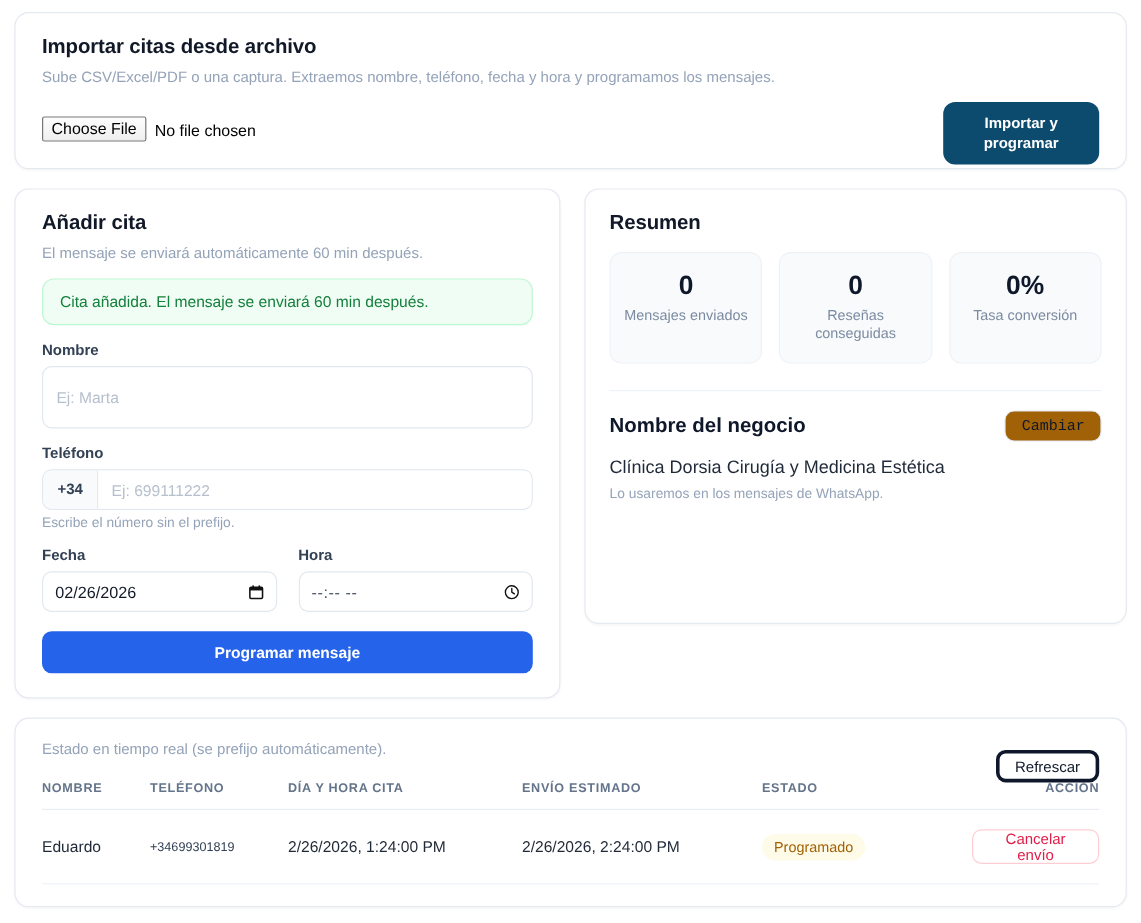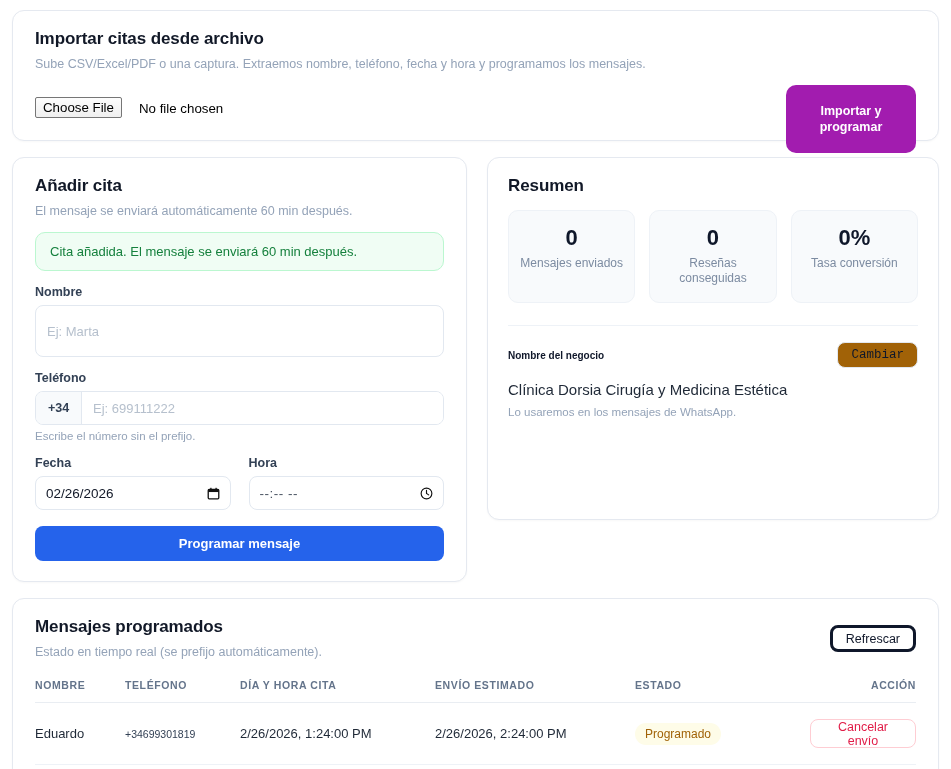--- a/index.html
+++ b/index.html
@@ -43,25 +43,25 @@
   .file-btn {
     border: 1px solid #767676;
     background: #efefef;
     background: linear-gradient(#fdfdfd,#efefef);
     color: #000;
     padding: 1px 7px;
     font-size: 13.3px;
     line-height: 17px;
     border-radius: 2px;
   }
-  .file-name { margin-left: 17px; font-size: 13.3px; color: #000; line-height: 19px; }
+  .file-name { margin-left: 7px; font-size: 13.3px; color: #000; line-height: 19px; }
   .import-btn {
     position: absolute; right: 22px; top: 74px;
-    width: 130px; height: 68px;
-    background: #a21caf;
+    width: 130px; height: 52px;
+    background: #0c4a6e;
     border: none; border-radius: 10px;
     color: #fff; font-size: 12.5px; font-weight: bold;
     font-family: "Liberation Sans", sans-serif;
     line-height: 16px; cursor: pointer;
     display: flex; align-items: center; justify-content: center;
     text-align: center; padding: 0 8px;
   }
 
   
   .mid-row { display: flex; gap: 20px; align-items: flex-start; }
@@ -138,21 +138,21 @@
     border: 1px solid #eef2f7; border-radius: 10px;
     padding: 16px 6px 16px 6px;
     display: flex; flex-direction: column; align-items: center; gap: 7px;
     min-height: 93px;
   }
   .stat-value { font-size: 22px; font-weight: bold; color: #0f172a; line-height: 1; }
   .stat-label { font-size: 12px; color: #7c8ba1; text-align: center; line-height: 15px; }
 
   .divider { height: 1px; background: #eef2f7; margin: 22px 0 0 0; }
   .biz-head { display: flex; align-items: center; justify-content: space-between; margin-top: 16px; }
-  .biz-title { font-size: 10px; font-weight: bold; color: #0f172a; }
+  .biz-title { font-size: 17px; font-weight: bold; color: #0f172a; }
   .ghost-btn {
     border: 1px solid #e2e8f0; background: #a16207;
     border-radius: 8px; height: 26px; padding: 0 13px;
     font-size: 12.5px; color: #0f172a; cursor: pointer;
     font-family: Liberation Mono, monospace;
   }
   .biz-name { font-size: 15px; color: #1f2937; margin-top: 13px; }
   .biz-help { font-size: 11.5px; color: #94a3b8; margin-top: 8px; }
 
   
@@ -296,21 +296,20 @@
           <span class="biz-title">Nombre del negocio</span>
           <button class="ghost-btn">Cambiar</button>
         </div>
         <div class="biz-name">Clínica Dorsia Cirugía y Medicina Estética</div>
         <div class="biz-help">Lo usaremos en los mensajes de WhatsApp.</div>
       </section>
     </div>
   </div>
 
   <section class="card table-card">
-    <h2 class="card-title">Mensajes programados</h2>
     <p class="card-sub">Estado en tiempo real (se prefijo automáticamente).</p>
     <button class="refresh-btn">Refrescar</button>
 
     <table>
       <thead>
         <tr>
           <th class="col-nombre">NOMBRE</th>
           <th class="col-tel">TELÉFONO</th>
           <th class="col-cita">DÍA Y HORA CITA</th>
           <th class="col-envio">ENVÍO ESTIMADO</th>

